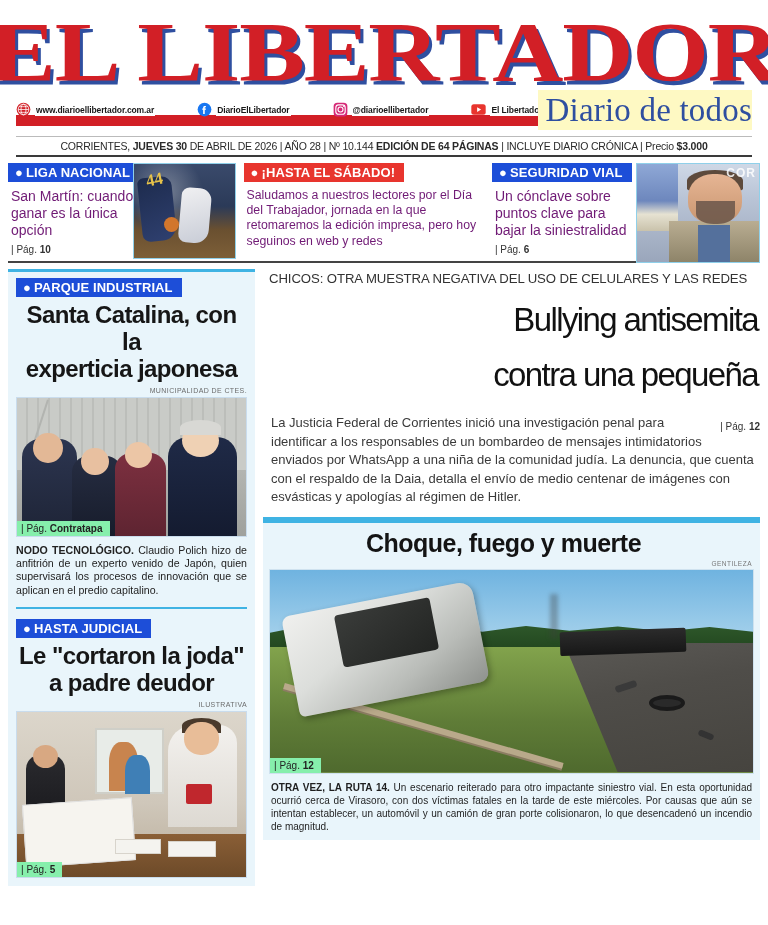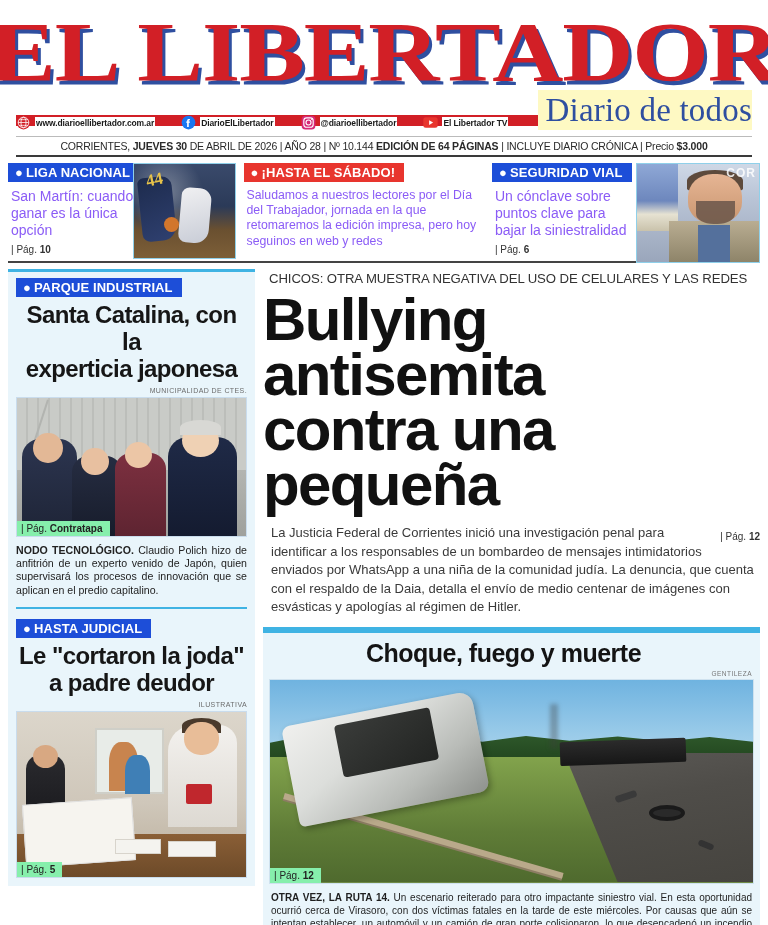--- a/index.html
+++ b/index.html
@@ -30,21 +30,21 @@
   .logo-shadow { color:#2f4fa0; left:3px; top:4px; }
   .logo-main   { color:#d21f26; }
 
   
   .social-row { position: relative; height: 28px; margin-top: 2px; }
   .social-bar {
     position:absolute; left:0; right:0; top:13px; height:11px;
     background:#d21f26;
   }
   .social-items {
-    position: relative; display:flex; align-items:flex-end; gap:0;
+    position: relative; display:flex; align-items:flex-start; gap:16px;
     height: 28px;
   }
   .sitem { display:flex; align-items:center; gap:4px; margin-right:26px; position:relative; z-index:2;}
   .sitem span.lbl {
     font-size:8.5px; font-weight:700; color:#1a1a1a; letter-spacing:-0.1px;
     background:#fff; padding:1px 1px;
   }
   .ico { width:15px; height:15px; flex:0 0 15px; display:block; }
   .tagline {
     position:absolute; right:0; top:-12px; z-index:3;
@@ -75,21 +75,21 @@
     display:inline-block;
     color:#fff; font-size:13px; font-weight:700;
     padding:2px 9px 2px 7px;
     letter-spacing:0.1px;
     white-space:nowrap;
   }
   .kicker .dot { font-size:13px; margin-right:3px; }
   .kicker.blue { background:#1d4ed8; }
   .kicker.red  { background:#e8352e; }
   .teaser-body {
-    font-size:14px; line-height:17px; color:#8b5cf6;
+    font-size:14px; line-height:17px; color:#701a75;
     padding:6px 4px 0 3px;
   }
   .teaser-body.small { font-size:12.3px; line-height:15.2px; }
   .pg { font-size:10px; color:#333; padding:5px 0 0 3px; }
   .pg b { font-weight:700; }
   .t-photo {
     position:absolute; right:0; top:0; width:103px; height:96px;
     border:1px solid #8fd0ea; overflow:hidden;
   }
   .t3 .t-photo { width:124px; height:100px; }
@@ -199,22 +199,22 @@
   .court .sign2{position:absolute;left:66%;bottom:12%;width:21%;height:10%;background:#f4f3ef;
     border:1px solid #d8d4cc;}
   .court .stamp{position:absolute;left:74%;top:44%;width:11%;height:12%;background:#c0272d;border-radius:2px;}
 
   
   .eyebrow {
     font-size:13.2px; color:#333; letter-spacing:-0.1px; font-weight:400;
     padding:2px 0 6px 6px; white-space:nowrap;
   }
   .hl-main {
-    font-size:60px; line-height:55px; font-weight:700; color:#111;
-    text-align:left; letter-spacing:-1.6px; padding-right:2px;
+    font-size:33px; line-height:55px; font-weight:400; color:#111;
+    text-align:right; letter-spacing:-1.6px; padding-right:2px;
   }
   .lede {
     font-size:13px; line-height:18.5px; color:#3a3a3a; margin-top:12px;
     padding-left:8px;
   }
   .lede .pgr { float:right; font-size:10px; color:#333; margin-top:4px; }
   .crash-block { margin-top:10px; background:#e9f5fb; padding-bottom:7px; }
   .crash-block .topline { height:6px; background:#3fb3e3; }
   .hl-crash {
     text-align:center; font-size:25px; font-weight:700; color:#141414;

